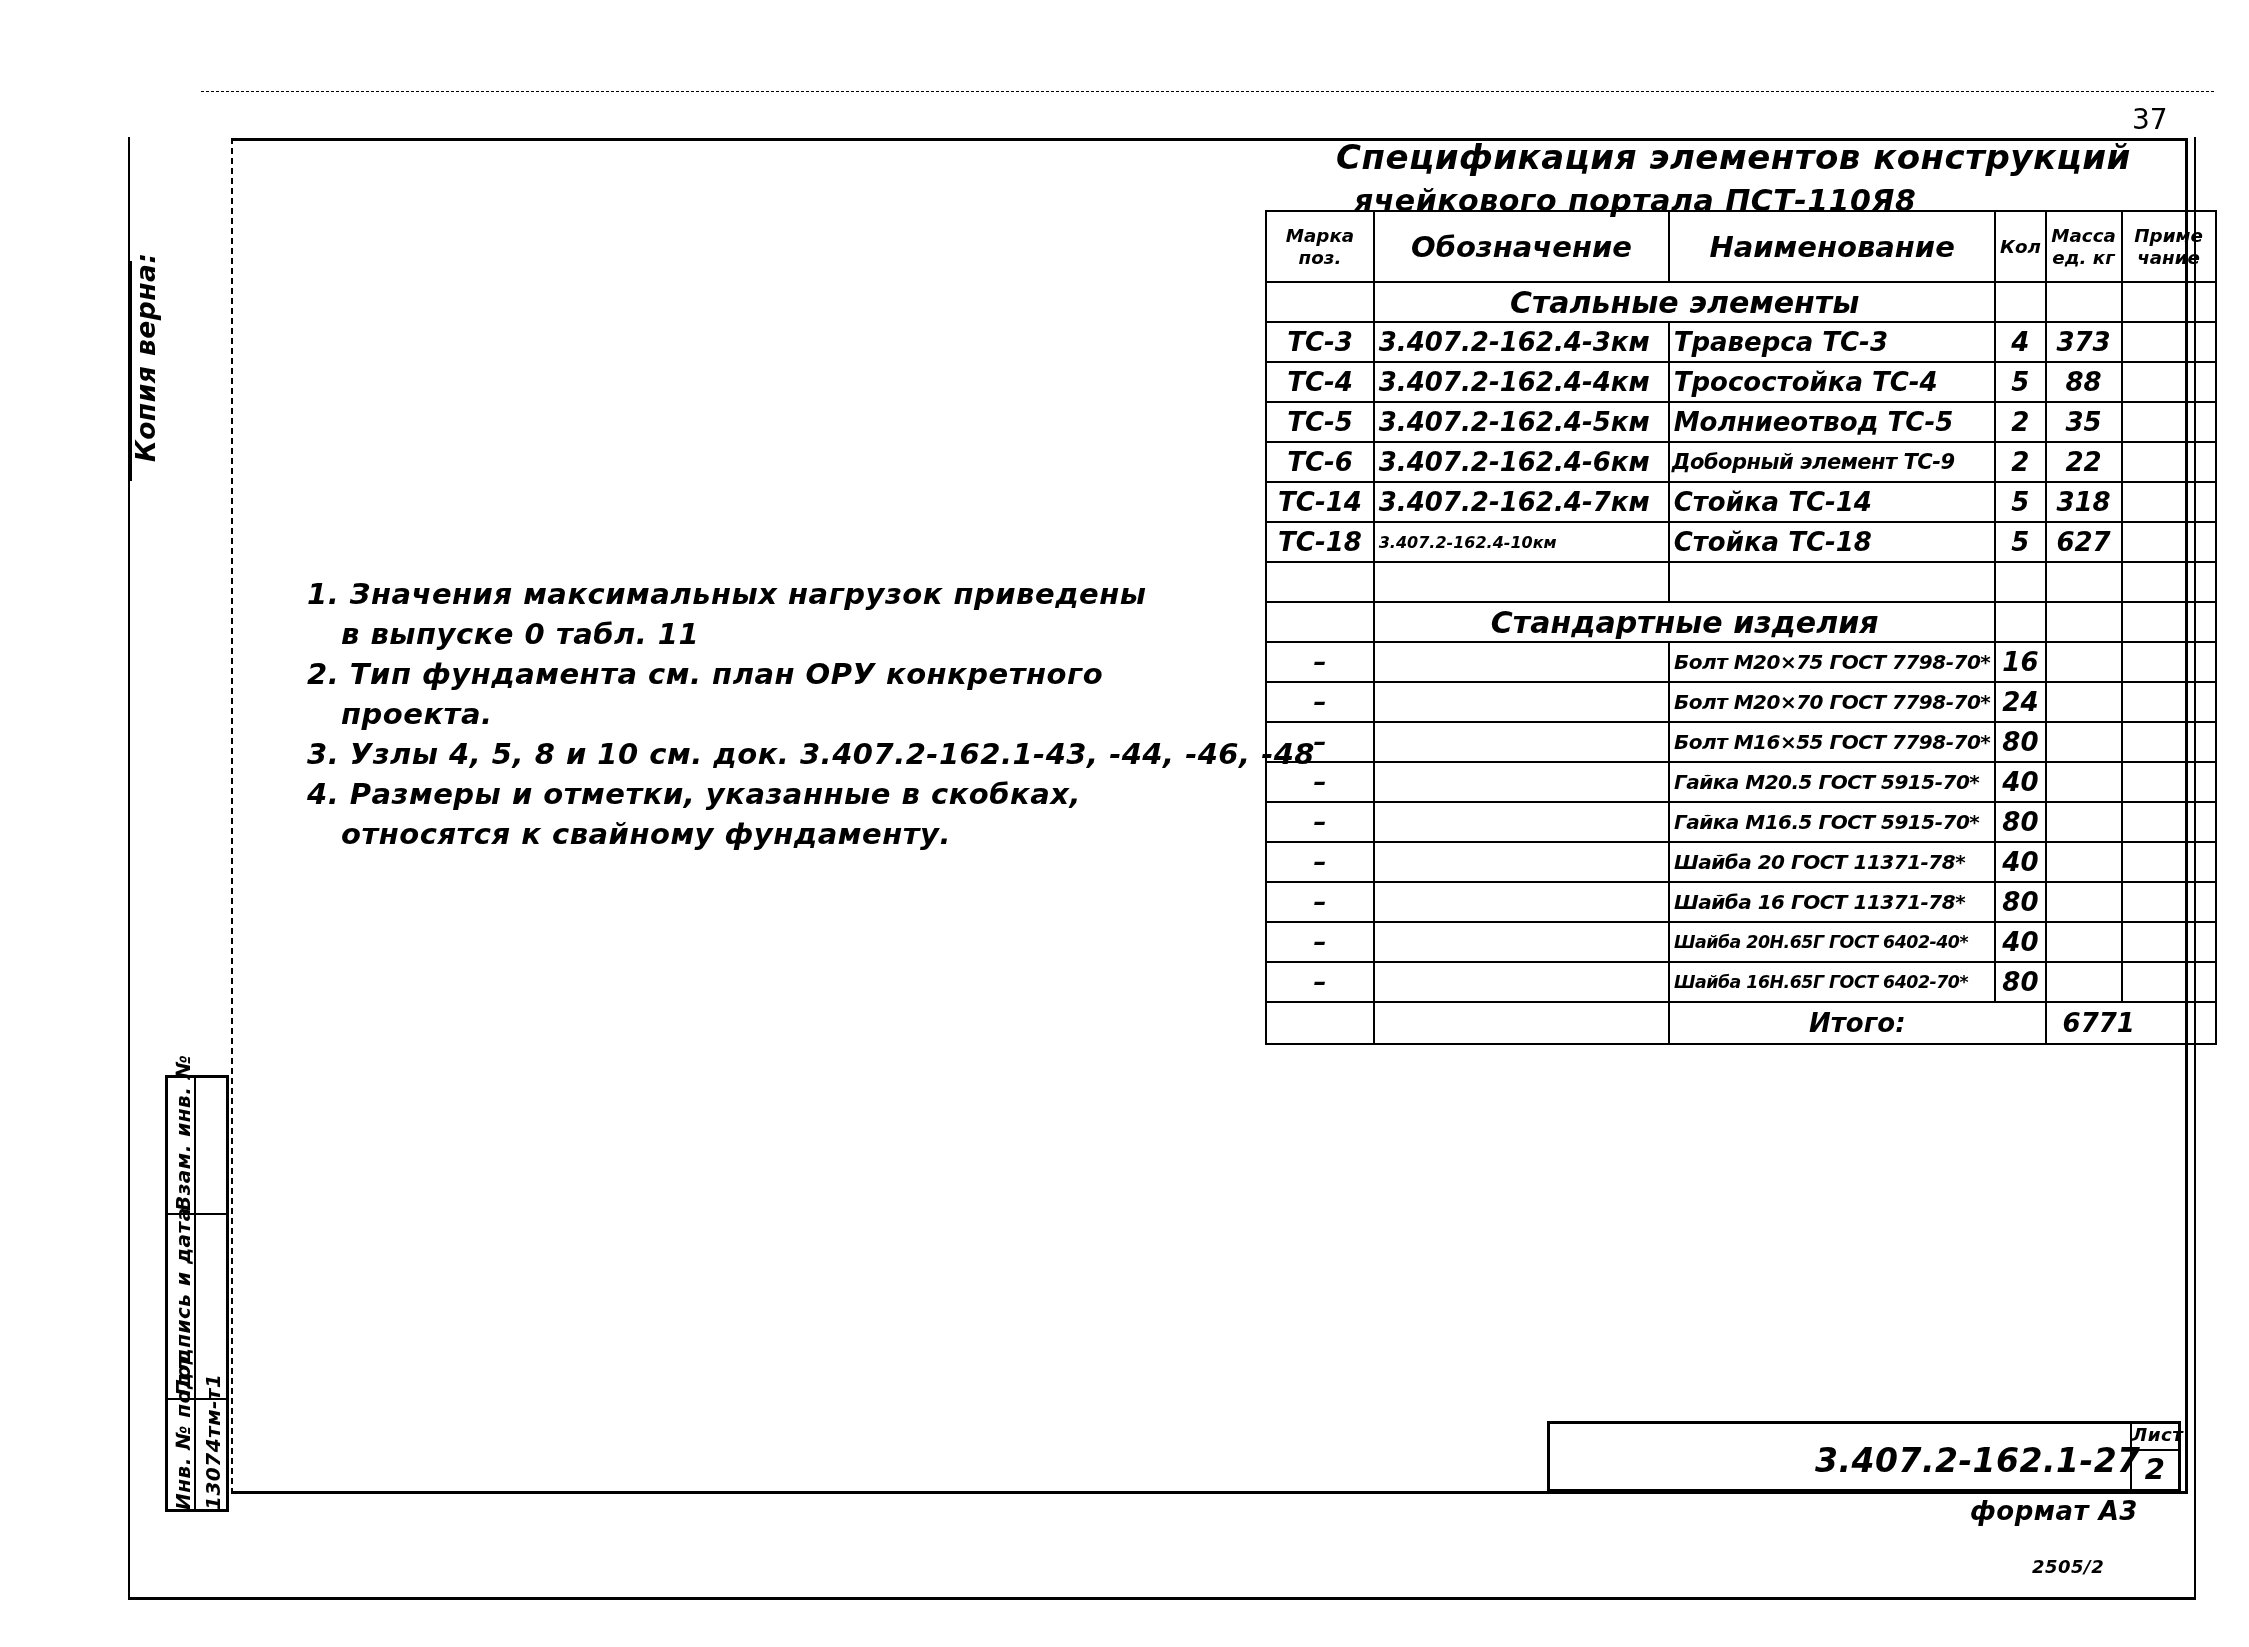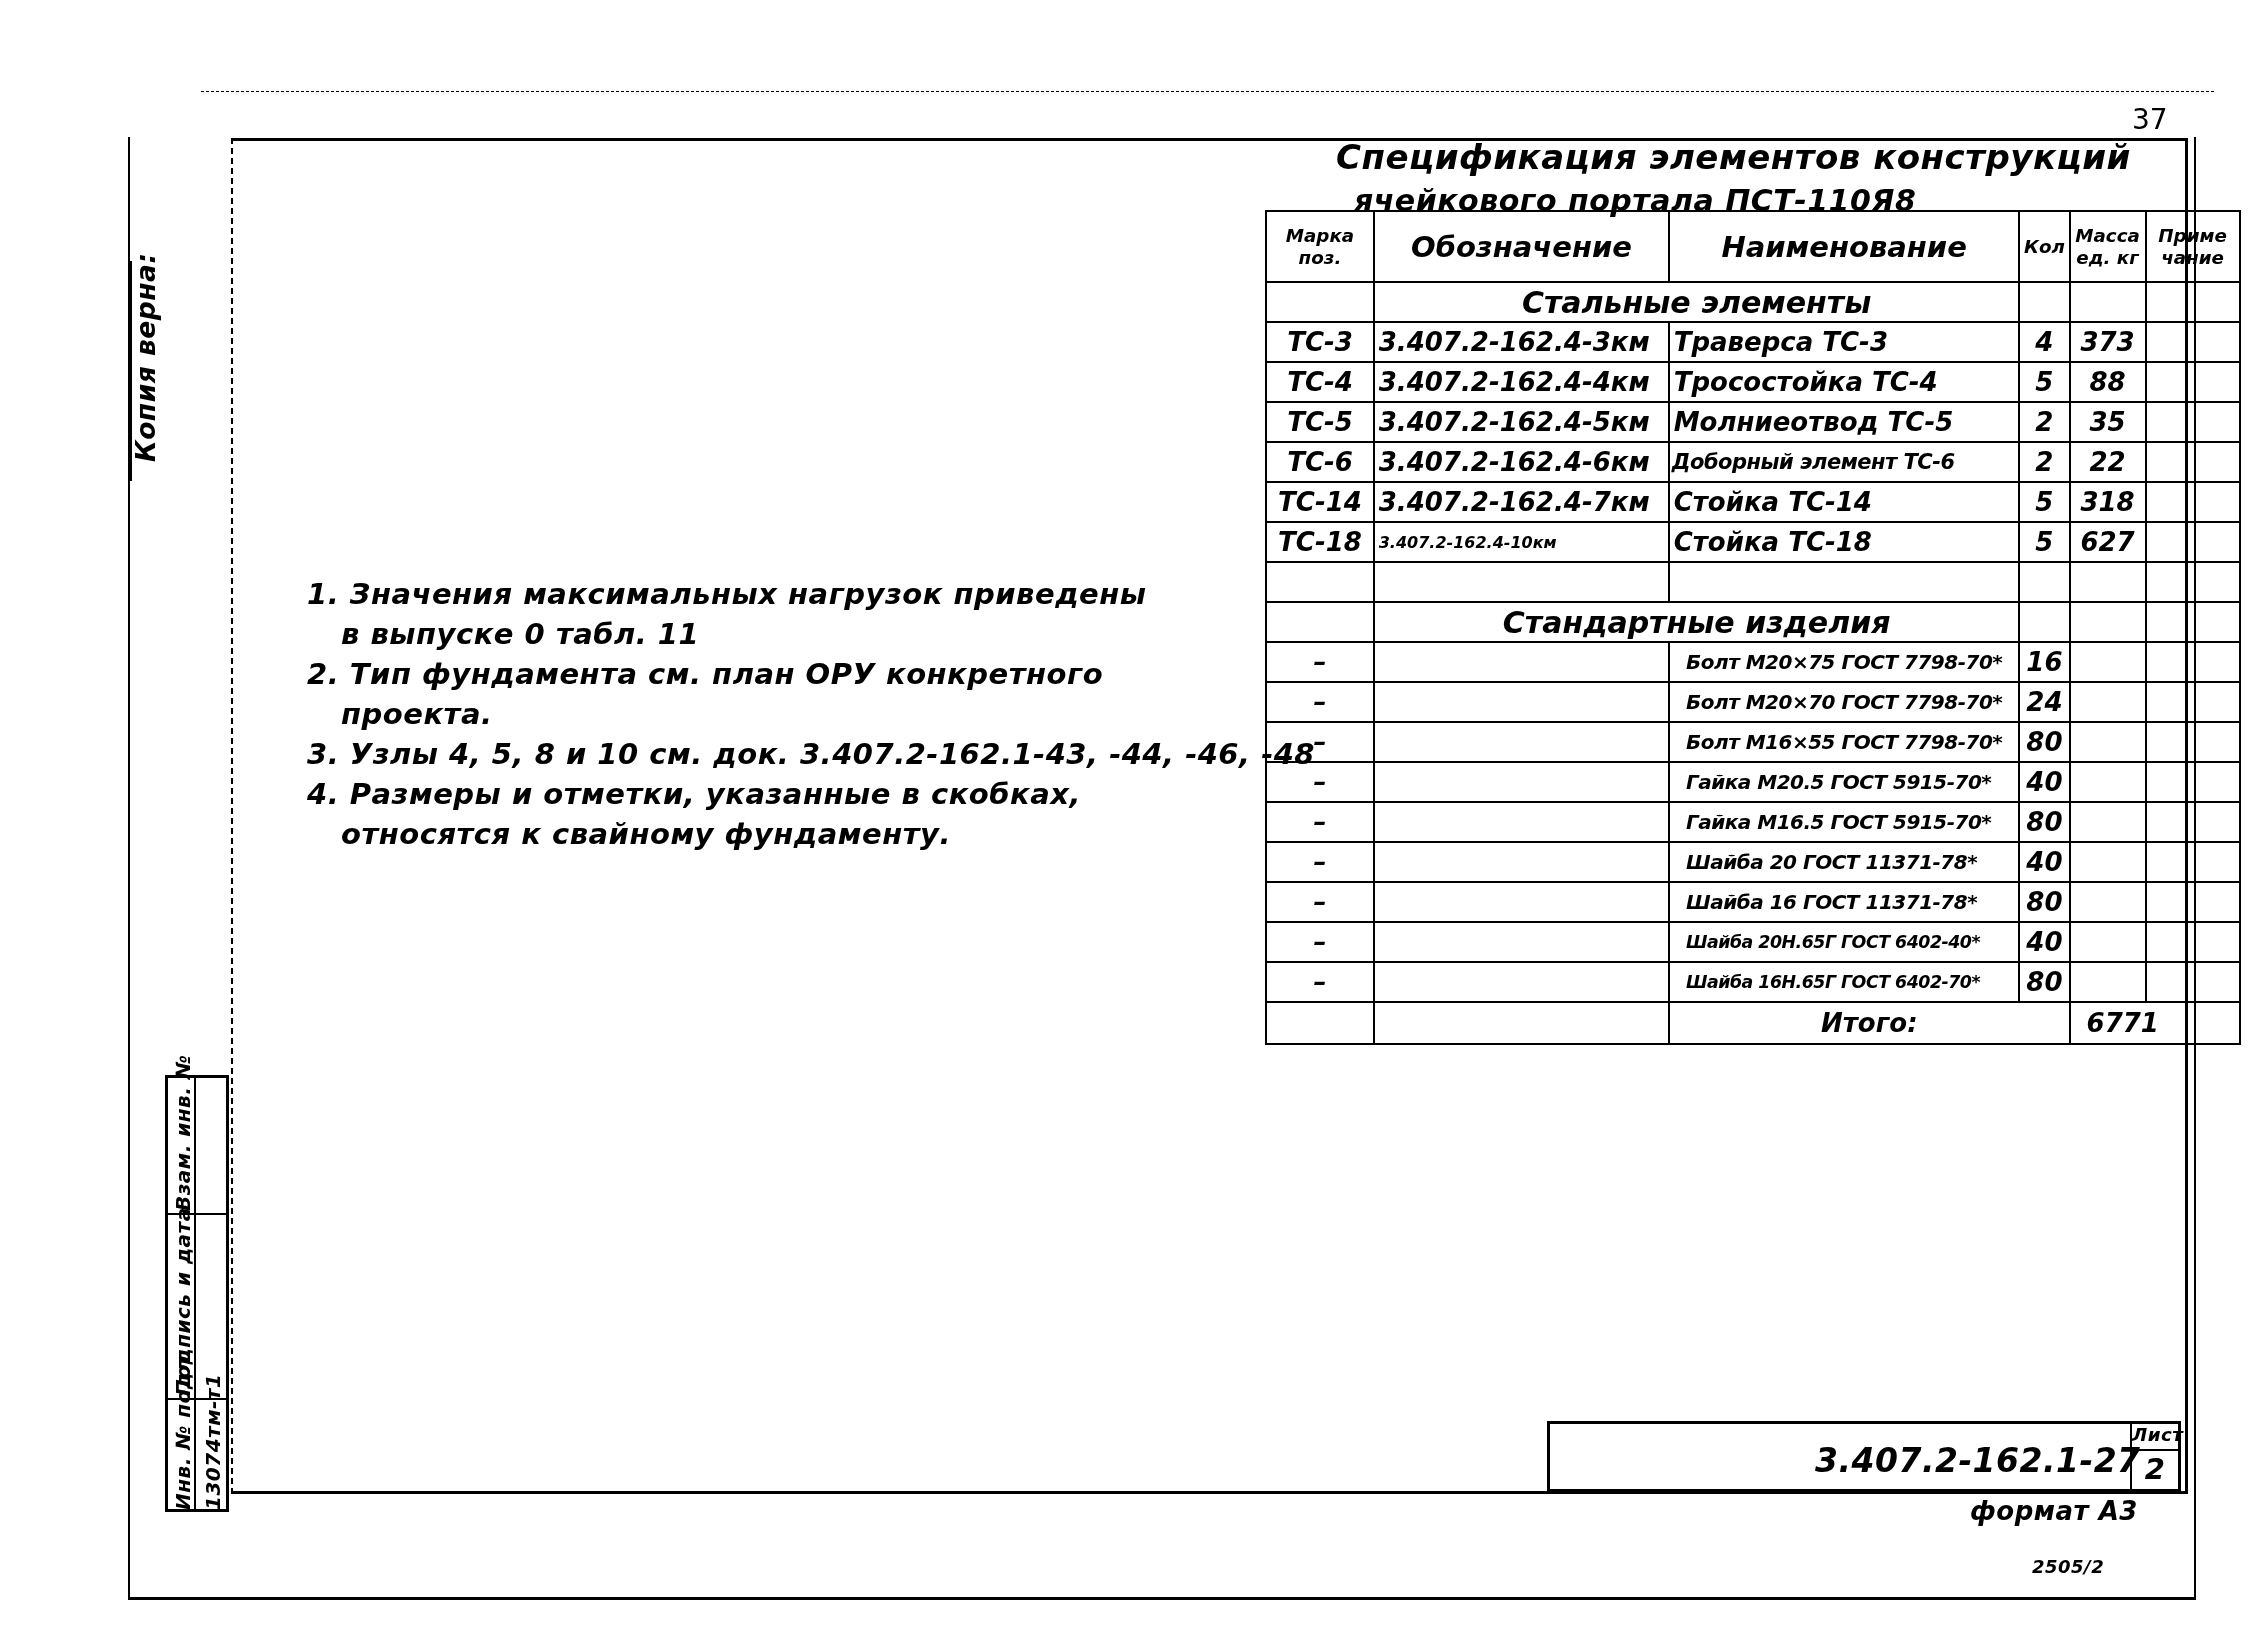--- a/index.html
+++ b/index.html
@@ -33,21 +33,21 @@
   .spec-title-1 { left:1336px; top:137px; font-size:34px; }
   .spec-title-2 { left:1354px; top:183px; font-size:30px; }
 
   
   table.spec { position:absolute; left:1265px; top:210px; border-collapse:collapse; table-layout:fixed; }
   table.spec td { border:2.3px solid #000; padding:0 3.7px; font-family:"DejaVu Sans", sans-serif; font-style:italic; font-weight:bold; font-size:26px; white-space:nowrap; overflow:hidden; vertical-align:middle; }
   table.spec tr.hdr td { height:69px; }
   table.spec tr.r td { height:38px; }
   table.spec td.c { text-align:center; }
   table.spec td.small { font-size:18.3px; line-height:22px; text-align:center; white-space:normal; }
-  table.spec td.std { font-size:20px; letter-spacing:-0.5px; padding:0 16px; }
+  table.spec td.std { font-size:20px; letter-spacing:-0.5px; padding:0 4px; }
   table.spec td.section { text-align:center; font-size:30px; }
   table.spec tr.total td { height:40px; }
 
   
   .notes { left:307px; top:574px; font-size:29px; line-height:40px; }
   .note-line { white-space:nowrap; }
   .note-indent { padding-left:34px; }
 
   
   .title-block { left:1547px; top:1421px; width:634px; height:71px; border:3.7px solid #000; box-sizing:border-box; }
@@ -130,21 +130,21 @@
     <td class="c">ТС-5</td>
     <td>3.407.2-162.4-5км</td>
     <td>Молниеотвод ТС-5</td>
     <td class="c">2</td>
     <td class="c">35</td>
     <td></td>
   </tr>
   <tr class="r">
     <td class="c">ТС-6</td>
     <td>3.407.2-162.4-6км</td>
-    <td style="font-size:21px; letter-spacing:-0.5px; padding:0 1.8px;">Доборный элемент ТС-6</td>
+    <td style="font-size:21px; letter-spacing:-0.5px; padding:0 1.8px;">Доборный элемент ТС-9</td>
     <td class="c">2</td>
     <td class="c">22</td>
     <td></td>
   </tr>
   <tr class="r">
     <td class="c">ТС-14</td>
     <td>3.407.2-162.4-7км</td>
     <td>Стойка ТС-14</td>
     <td class="c">5</td>
     <td class="c">318</td>

